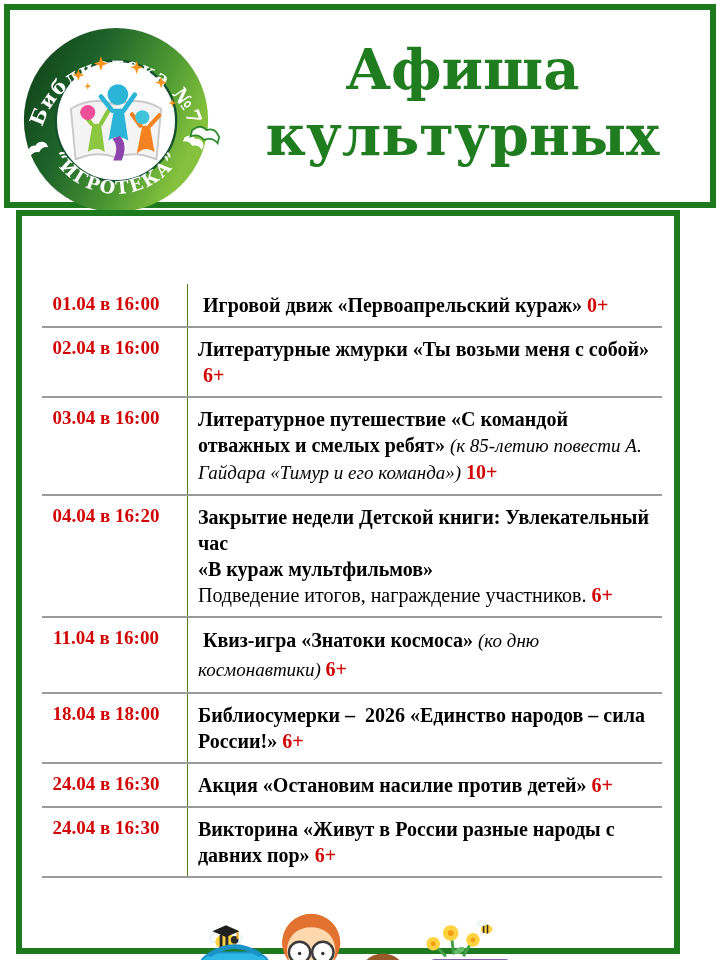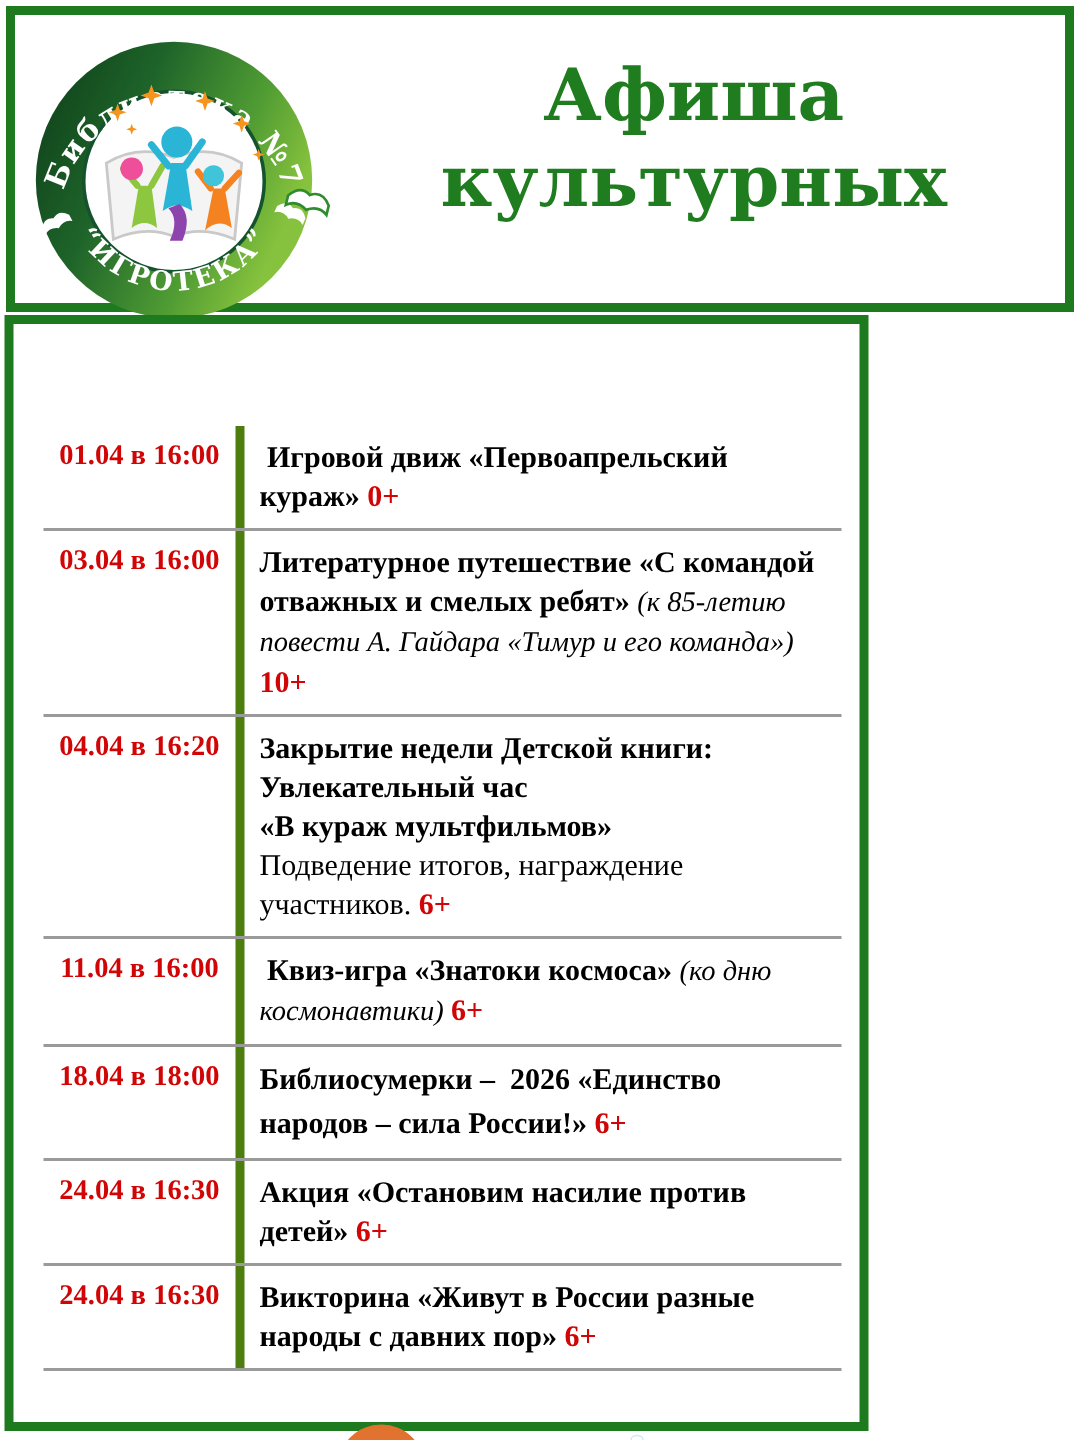--- a/index.html
+++ b/index.html
@@ -2,38 +2,38 @@
 <html lang="ru"><head>
 <meta charset="utf-8">
 <style>
   html,body{margin:0;padding:0;background:#ffffff;}
   .page{position:relative;width:720px;height:960px;background:#ffffff;overflow:hidden;
         font-family:"Liberation Serif",serif;}
 
   
   .header-box{position:absolute;left:4px;top:4px;width:712px;height:204px;
               border:6px solid #1e7a1e;box-sizing:border-box;background:#fff;}
-  .content-box{position:absolute;left:3px;top:210px;width:576px;height:744px;
+  .content-box{position:absolute;left:16px;top:210px;width:664px;height:744px;
                border:6px solid #1e7a1e;box-sizing:border-box;background:#fff;}
 
   
   .logo{position:absolute;left:12px;top:16px;width:188px;height:188px;}
   .logo svg{overflow:visible;}
   .title{position:absolute;left:200px;top:26px;width:505px;text-align:center;
          font-family:"DejaVu Serif","Liberation Serif",serif;font-weight:700;
-         font-size:48px;line-height:1.18;color:#1f7d1f;}
+         font-size:56px;line-height:1.18;color:#1f7d1f;}
 
   
   .table{margin:68px 12px 0 20px;}
   .row{display:flex;align-items:stretch;border-bottom:2px solid #9a9a9a;}
   .cell{box-sizing:border-box;}
   .date{width:128px;flex:0 0 128px;text-align:center;padding:9px 2px 8px 2px;
         font-weight:700;font-size:19px;color:#d10505;white-space:nowrap;}
-  .desc{flex:1;border-left:6px solid #4d7c0f;padding:8px 6px 8px 10px;
-        font-size:20px;line-height:26px;color:#000;}
+  .desc{flex:1;border-left:1px solid #4d7c0f;padding:8px 6px 8px 10px;
+        font-size:20px;line-height:26px;color:#000;margin-left:17px;}
   .row:nth-child(5) .desc{line-height:29px;}
   .seg-bold{font-weight:700;}
   .seg-regular{font-weight:400;}
   .seg-italic{font-style:italic;font-weight:400;font-size:19px;}
   .seg-age{font-weight:700;color:#d10505;}
 
   
   .illustration{margin-top:26px;text-align:center;}
 </style>
 </head>
@@ -107,20 +107,24 @@
       <div>Афиша культурных</div>
     </div>
   </div>
 
   <div class="content-box">
 
     <div class="table">
         <div class="row">
           <div class="cell date">01.04 в 16:00</div>
           <div class="cell desc"><span class="seg-bold">&nbsp;Игровой движ «Первоапрельский кураж» </span><span class="seg-age">0+</span></div>
+        </div>
+        <div class="row">
+          <div class="cell date">02.04 в 16:00</div>
+          <div class="cell desc"><span class="seg-bold">Литературные жмурки «Ты возьми меня с собой» &nbsp;</span><span class="seg-age">6+</span></div>
         </div>
         <div class="row">
           <div class="cell date">03.04 в 16:00</div>
           <div class="cell desc"><span class="seg-bold">Литературное путешествие «С командой отважных и смелых ребят» </span><span class="seg-italic">(к 85-летию повести А. Гайдара «Тимур и его команда») </span><span class="seg-age">10+</span></div>
         </div>
         <div class="row">
           <div class="cell date">04.04 в 16:20</div>
           <div class="cell desc"><span class="seg-bold">Закрытие недели Детской книги: Увлекательный час</span><br><span class="seg-bold">«В кураж мультфильмов»</span><br><span class="seg-regular">Подведение итогов, награждение участников. </span><span class="seg-age">6+</span></div>
         </div>
         <div class="row">

